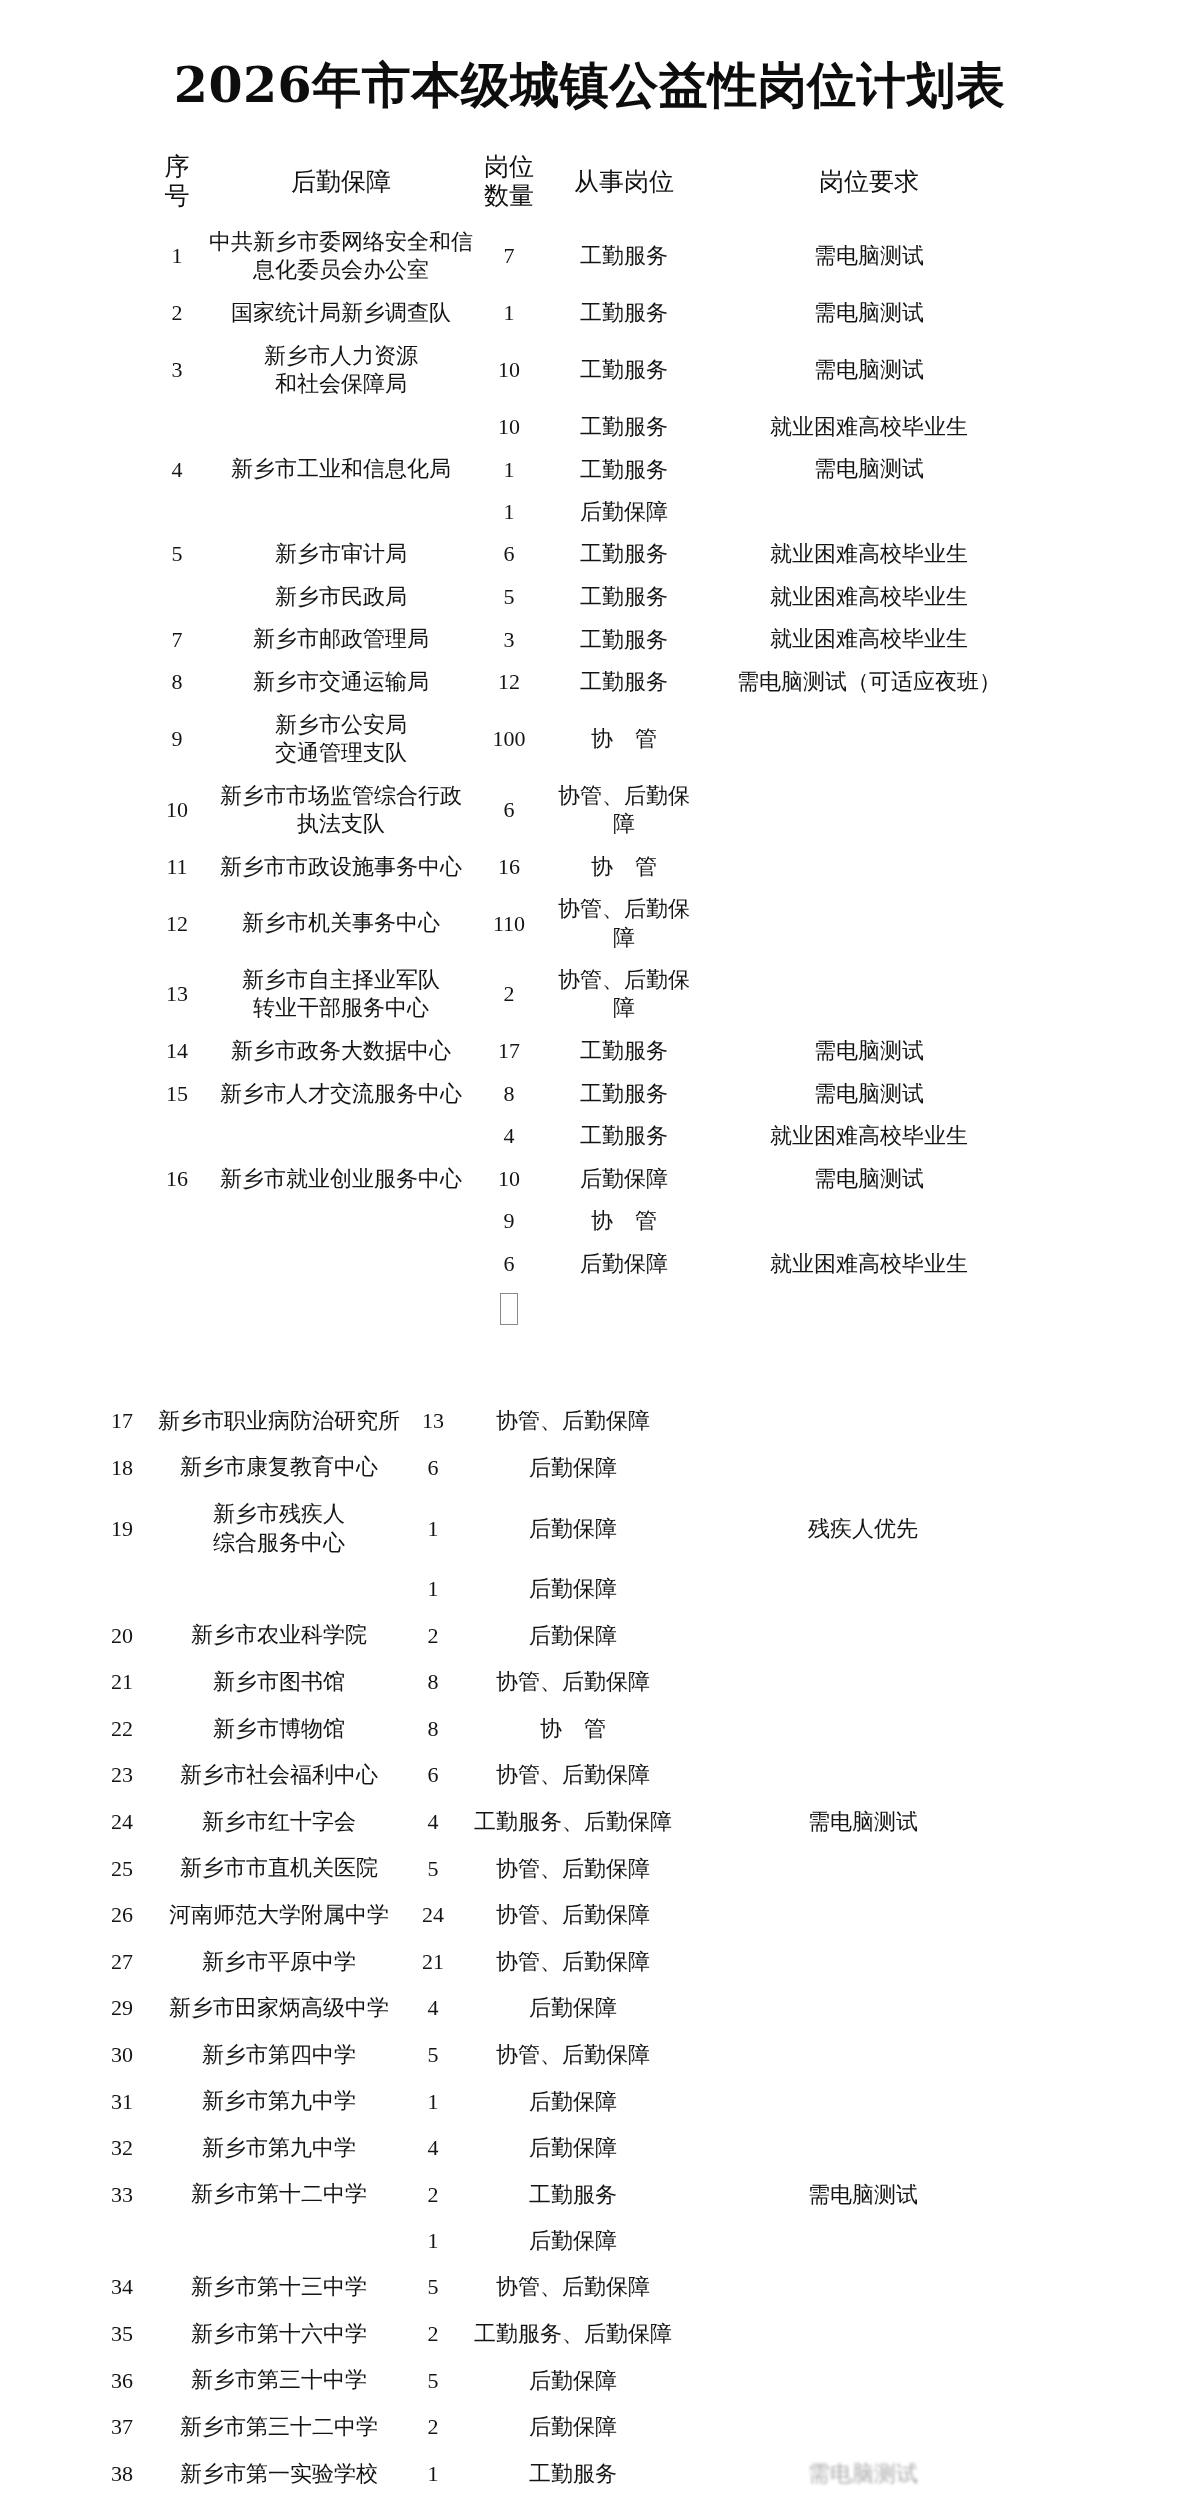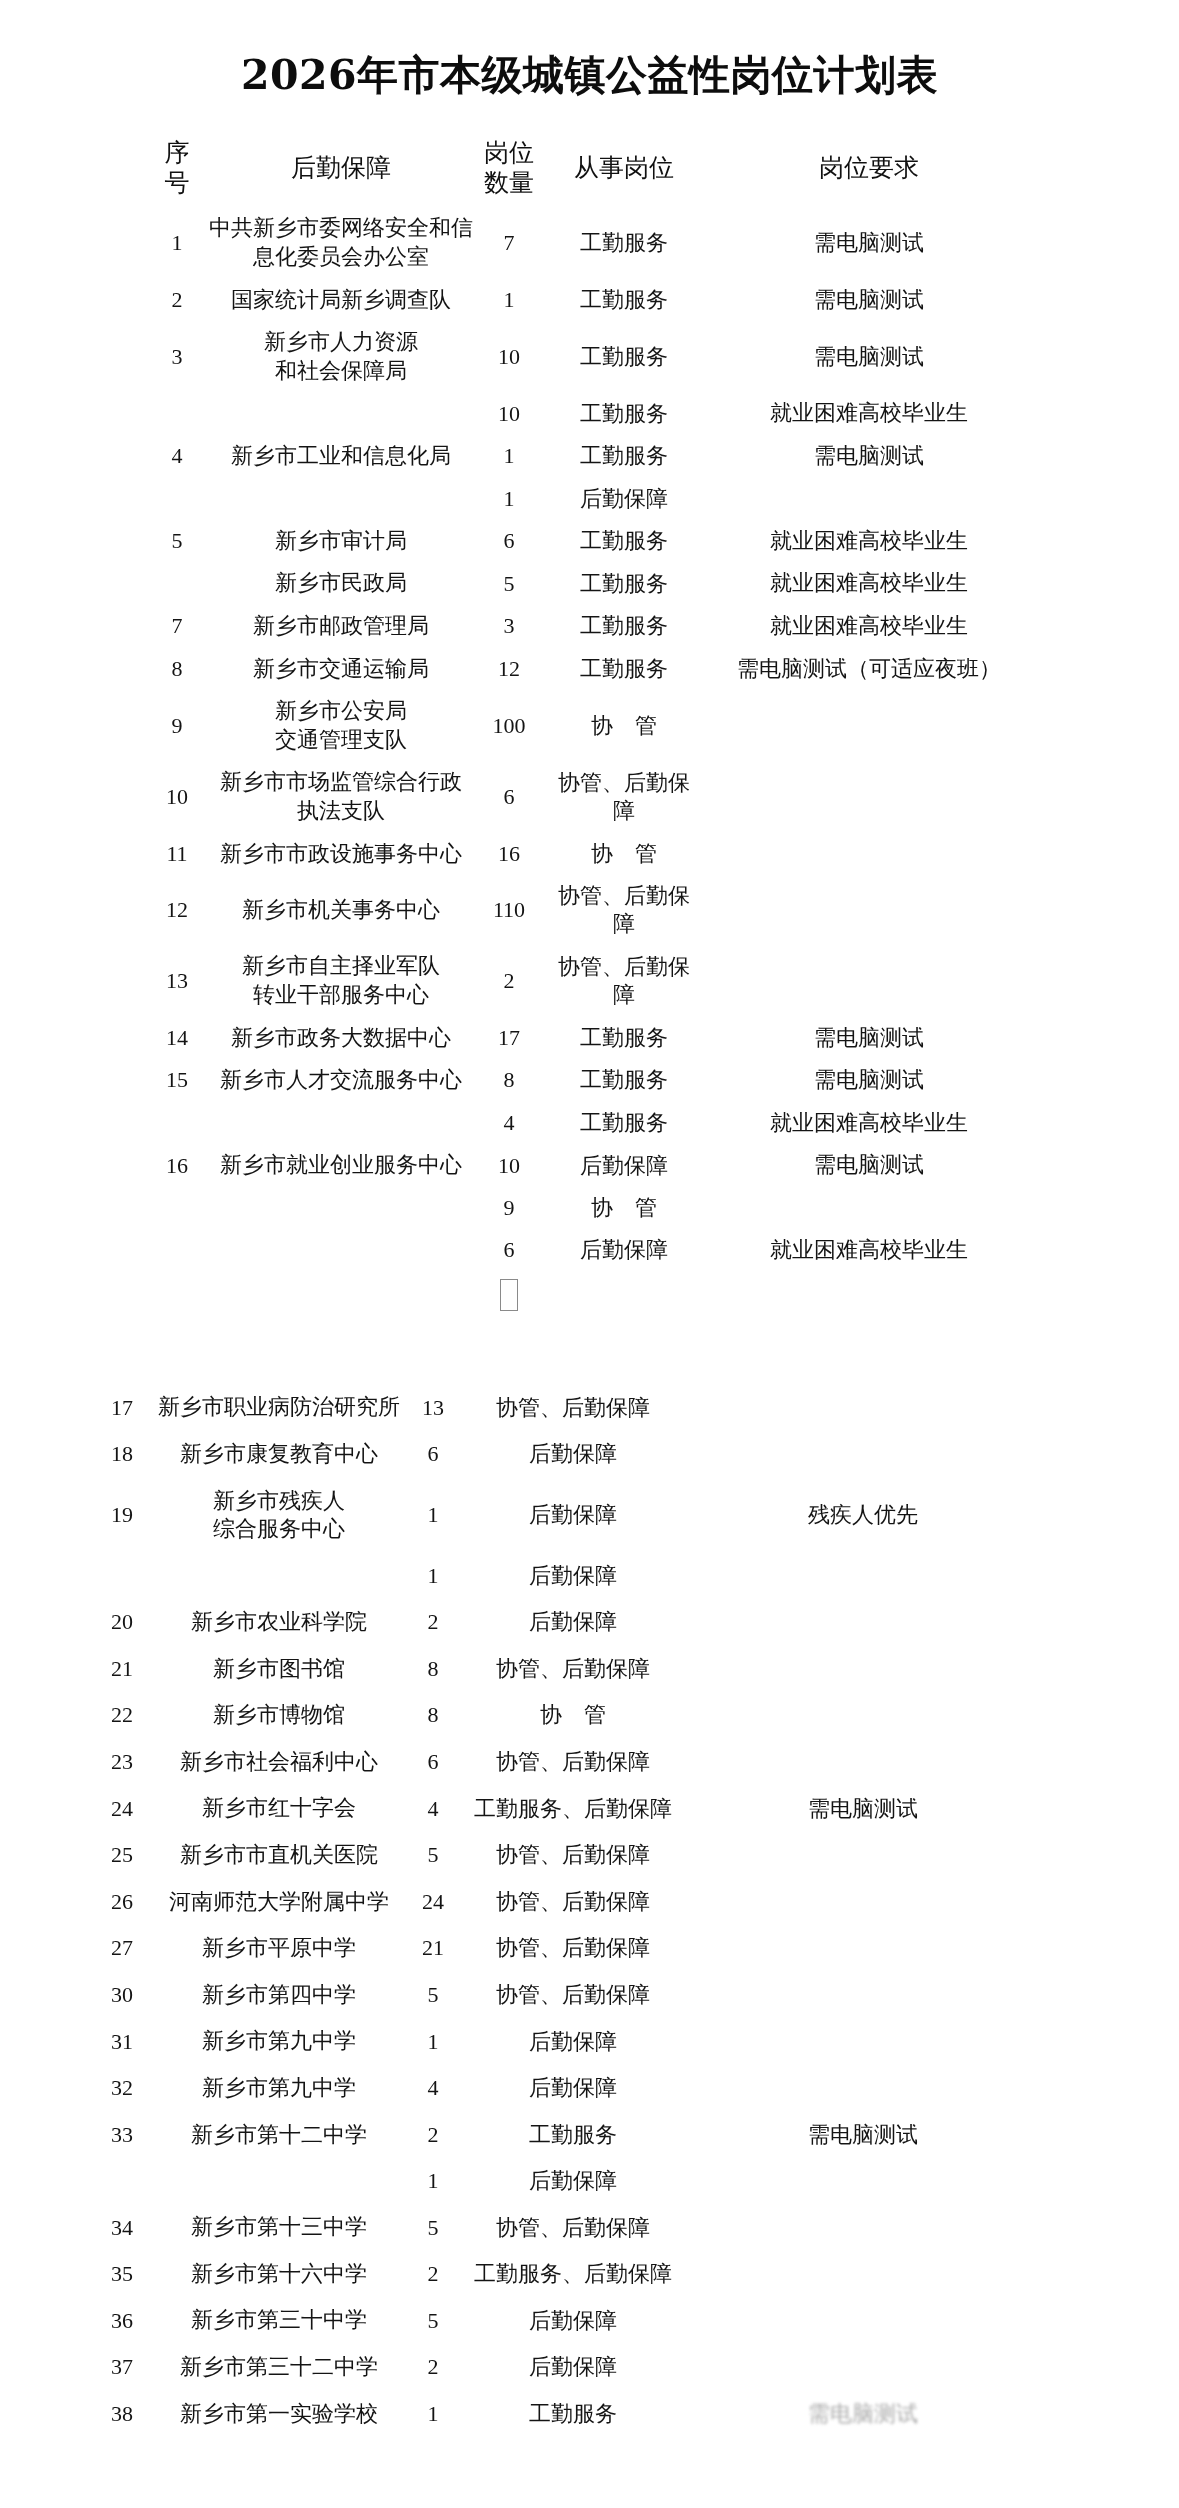--- a/index.html
+++ b/index.html
@@ -21,21 +21,21 @@
     min-height: 2508px;
     background: #fff;
     overflow: hidden;
   }
 
   
   .doc-title {
     text-align: center;
     font-family: "DejaVu Serif", "Liberation Serif", serif;
     font-weight: 700;
-    font-size: 41px;
+    font-size: 49px;
     line-height: 1;
     letter-spacing: 0.5px;
     padding-top: 28px;
     padding-bottom: 0;
     color: #0d0d0d;
   }
 
   
   .tbl {
     border-collapse: collapse;
@@ -435,20 +435,27 @@
           <td class="req"></td>
         </tr>
         <tr>
           <td class="seq">27</td>
           <td class="unit">新乡市平原中学</td>
           <td class="qty">21</td>
           <td class="post">协管、后勤保障</td>
           <td class="req"></td>
         </tr>
         <tr>
+          <td class="seq">29</td>
+          <td class="unit">新乡市田家炳高级中学</td>
+          <td class="qty">4</td>
+          <td class="post">后勤保障</td>
+          <td class="req"></td>
+        </tr>
+        <tr>
           <td class="seq">30</td>
           <td class="unit">新乡市第四中学</td>
           <td class="qty">5</td>
           <td class="post">协管、后勤保障</td>
           <td class="req"></td>
         </tr>
         <tr>
           <td class="seq">31</td>
           <td class="unit">新乡市第九中学</td>
           <td class="qty">1</td>

